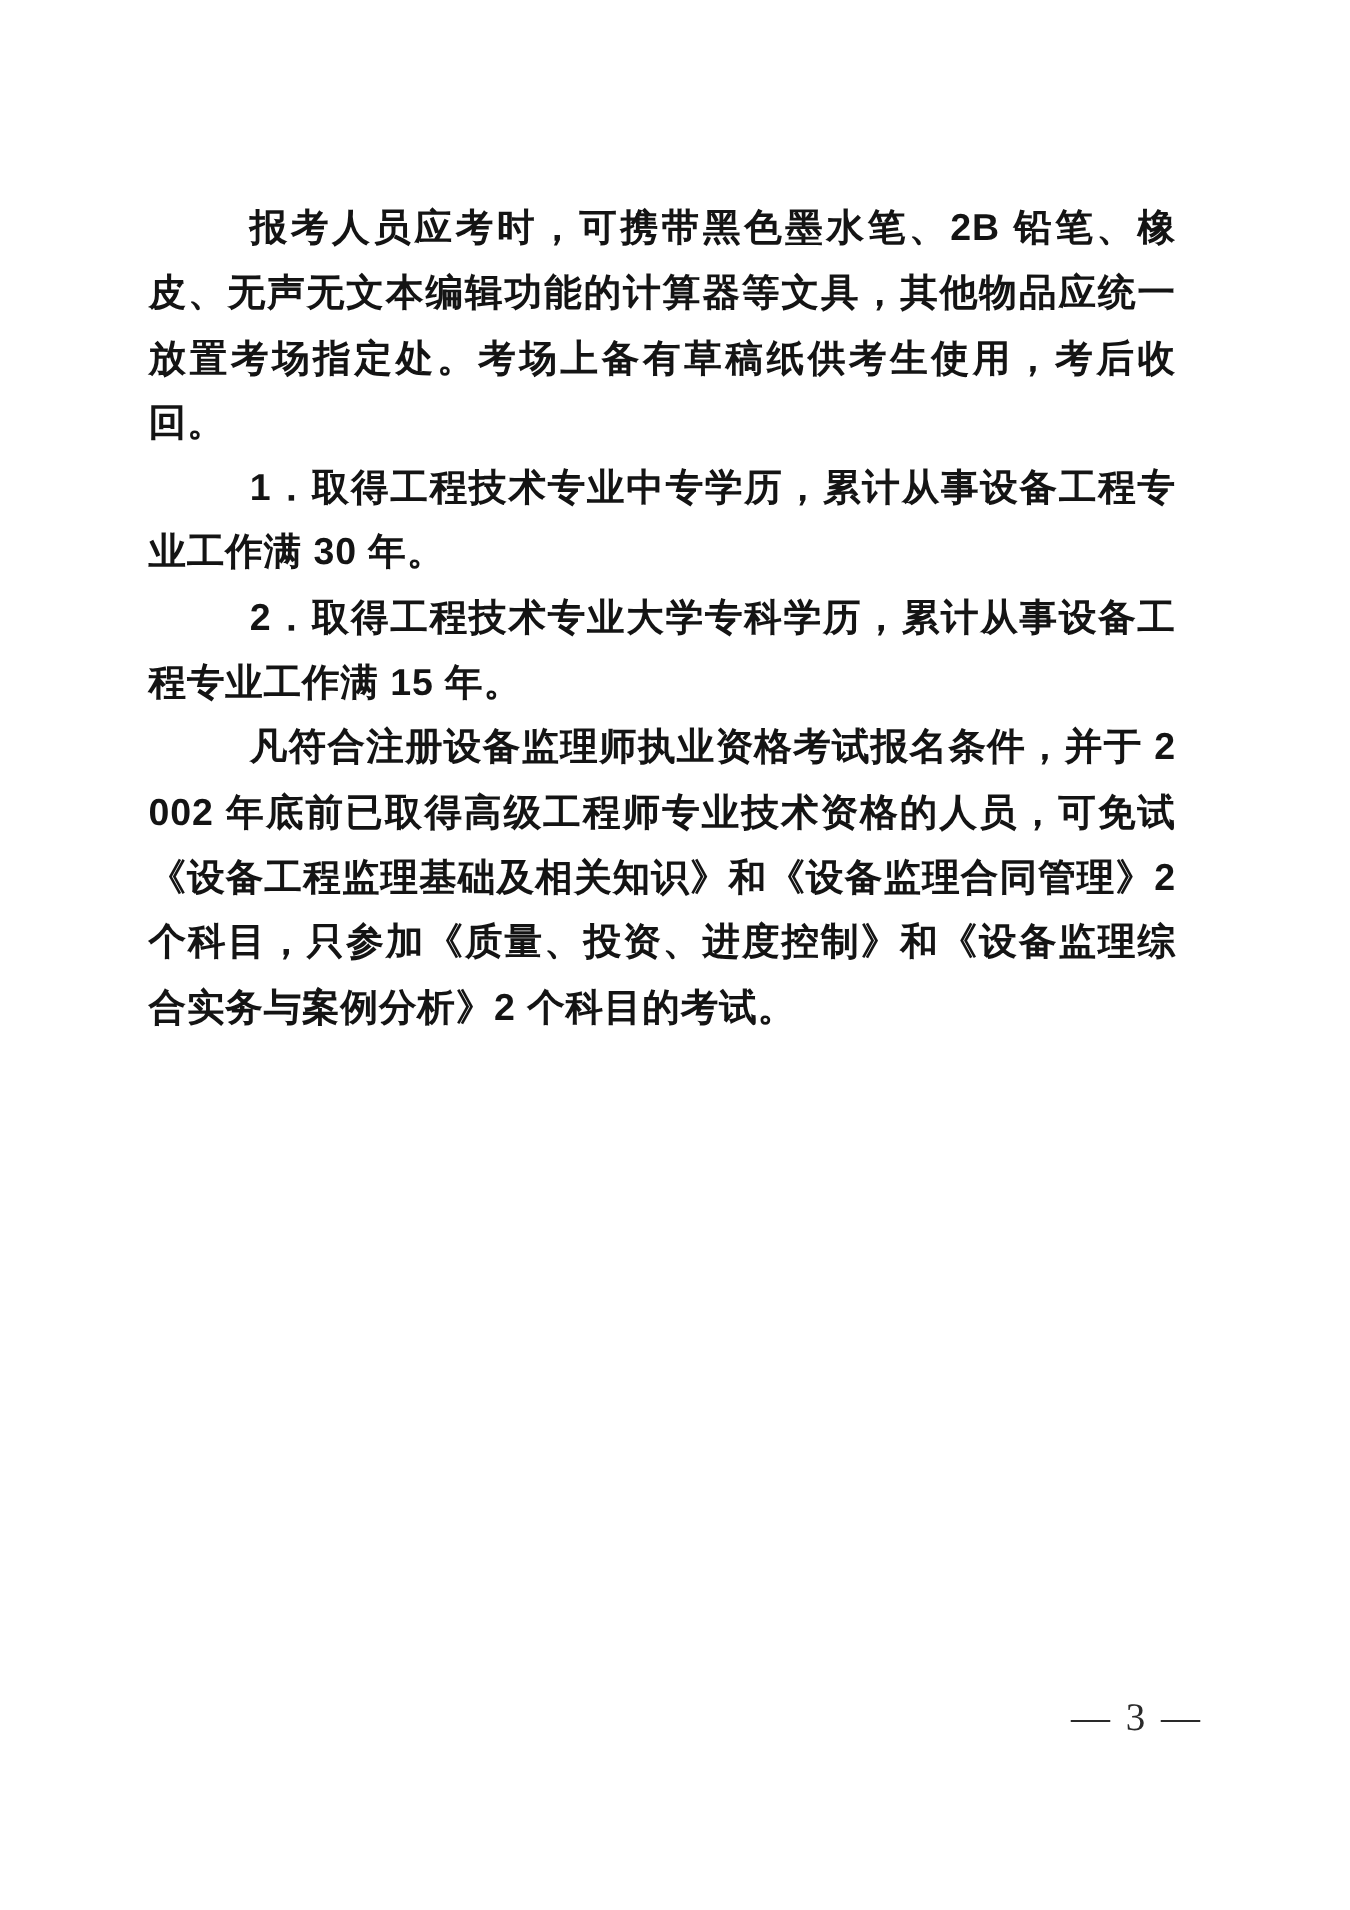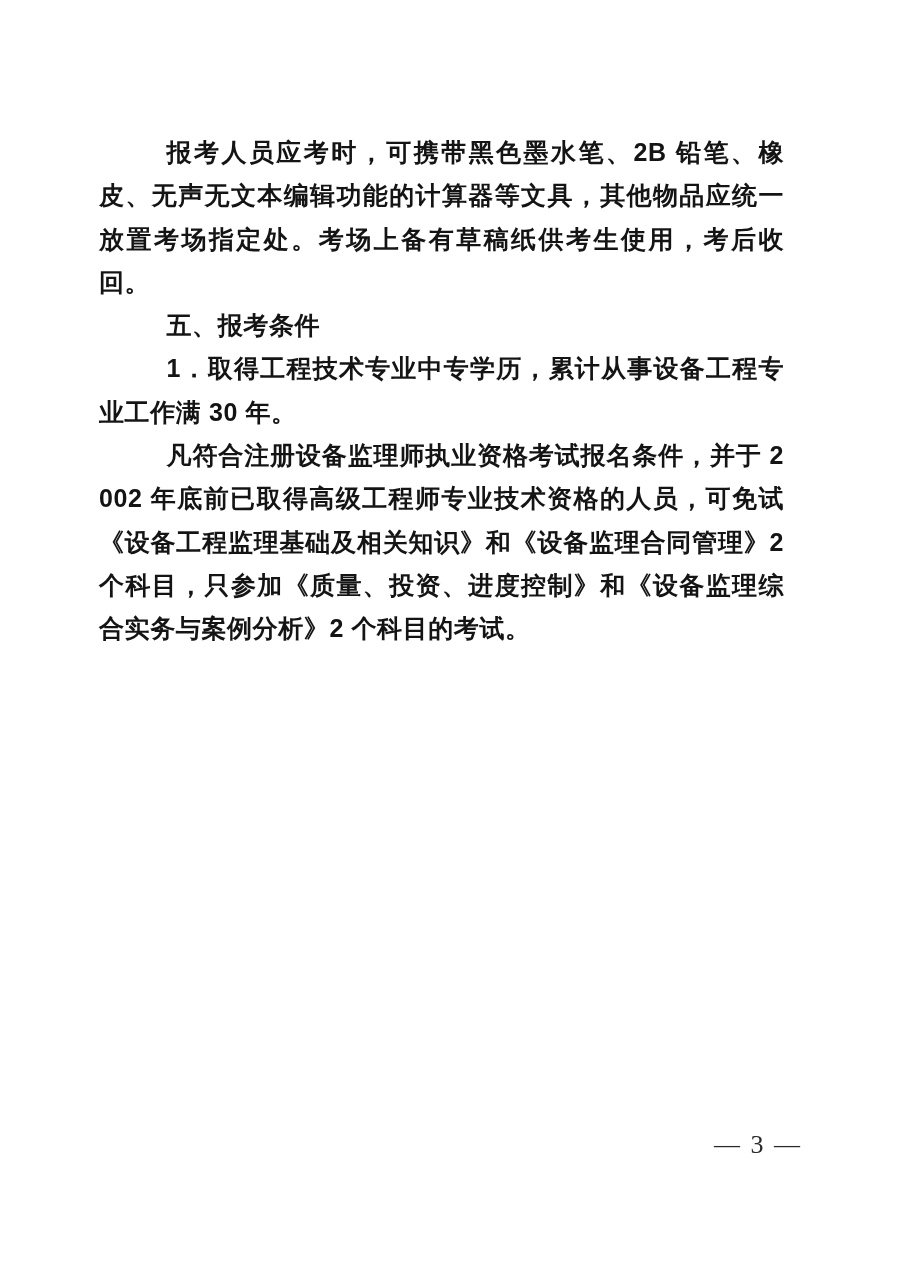--- a/index.html
+++ b/index.html
@@ -43,19 +43,19 @@
     color: #2a2a2a;
     letter-spacing: 2px;
   }
 </style>
 </head>
 <body>
 
 <div class="page">
   <div class="text-block">
     <p class="para">报考人员应考时，可携带黑色墨水笔、2B 铅笔、橡皮、无声无文本编辑功能的计算器等文具，其他物品应统一放置考场指定处。考场上备有草稿纸供考生使用，考后收回。</p>
-    <p class="para">五、报考条件</p>
     <p class="para">1．取得工程技术专业中专学历，累计从事设备工程专业工作满 30 年。</p>
+    <p class="para">2．取得工程技术专业大学专科学历，累计从事设备工程专业工作满 15 年。</p>
     <p class="para">凡符合注册设备监理师执业资格考试报名条件，并于 2002 年底前已取得高级工程师专业技术资格的人员，可免试《设备工程监理基础及相关知识》和《设备监理合同管理》2 个科目，只参加《质量、投资、进度控制》和《设备监理综合实务与案例分析》2 个科目的考试。</p>
   </div>
 
   <div class="footer">— 3 —</div>
 </div>
 
 </body></html>

